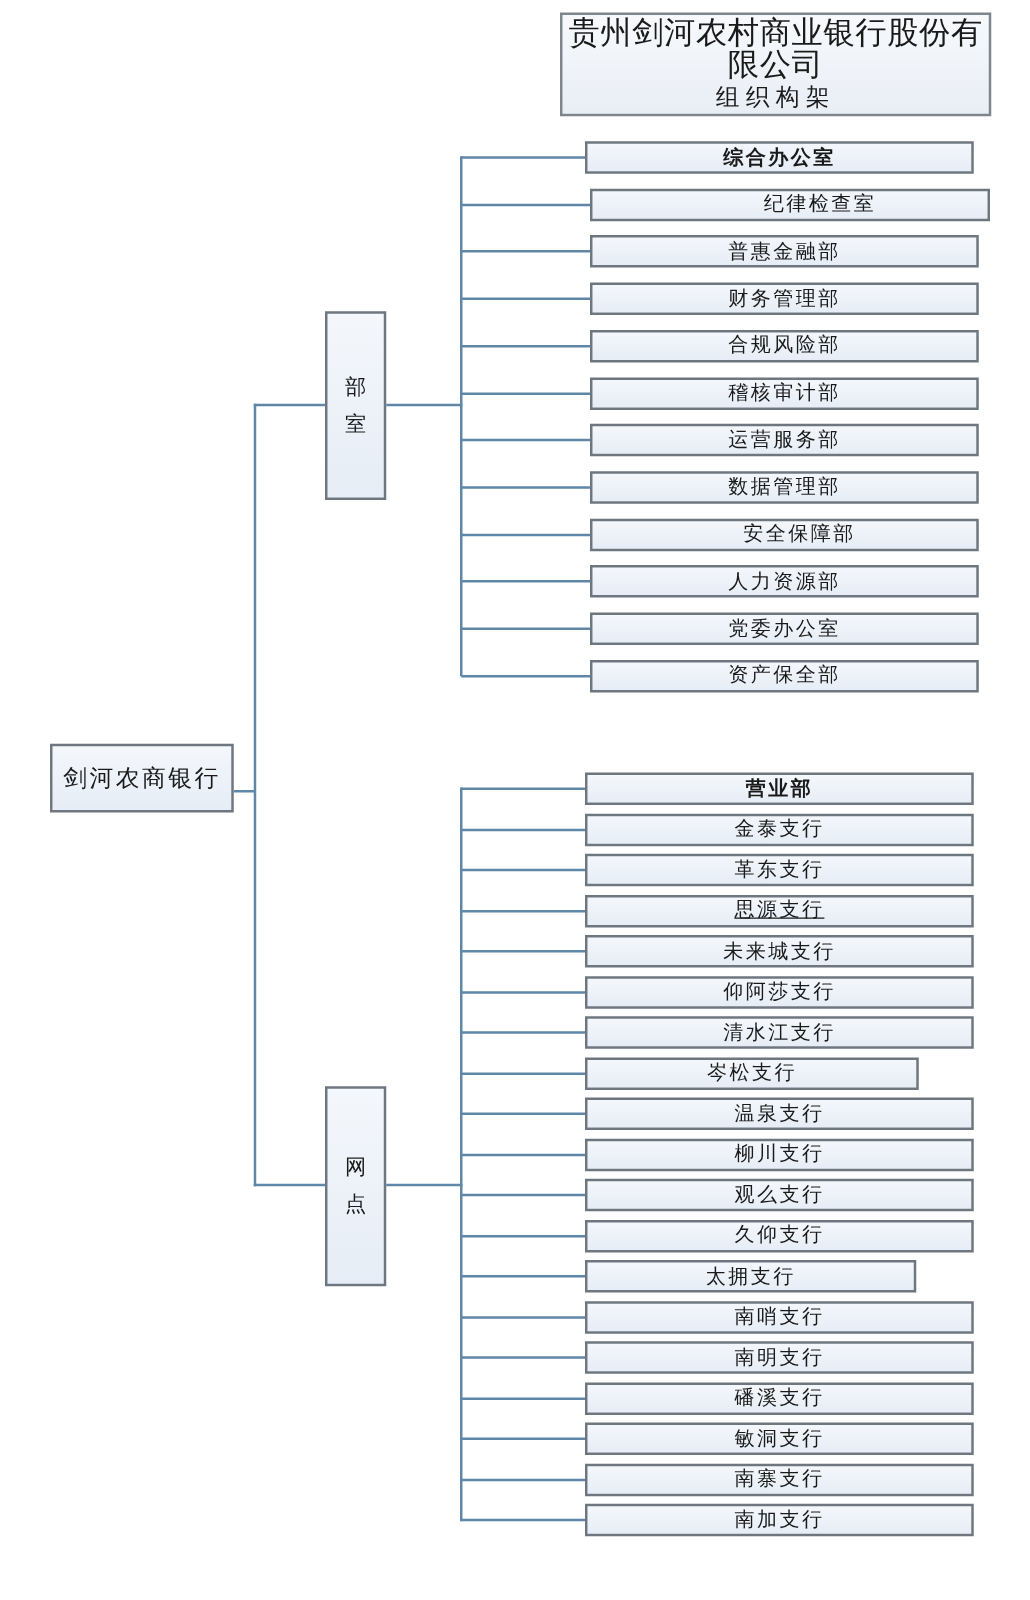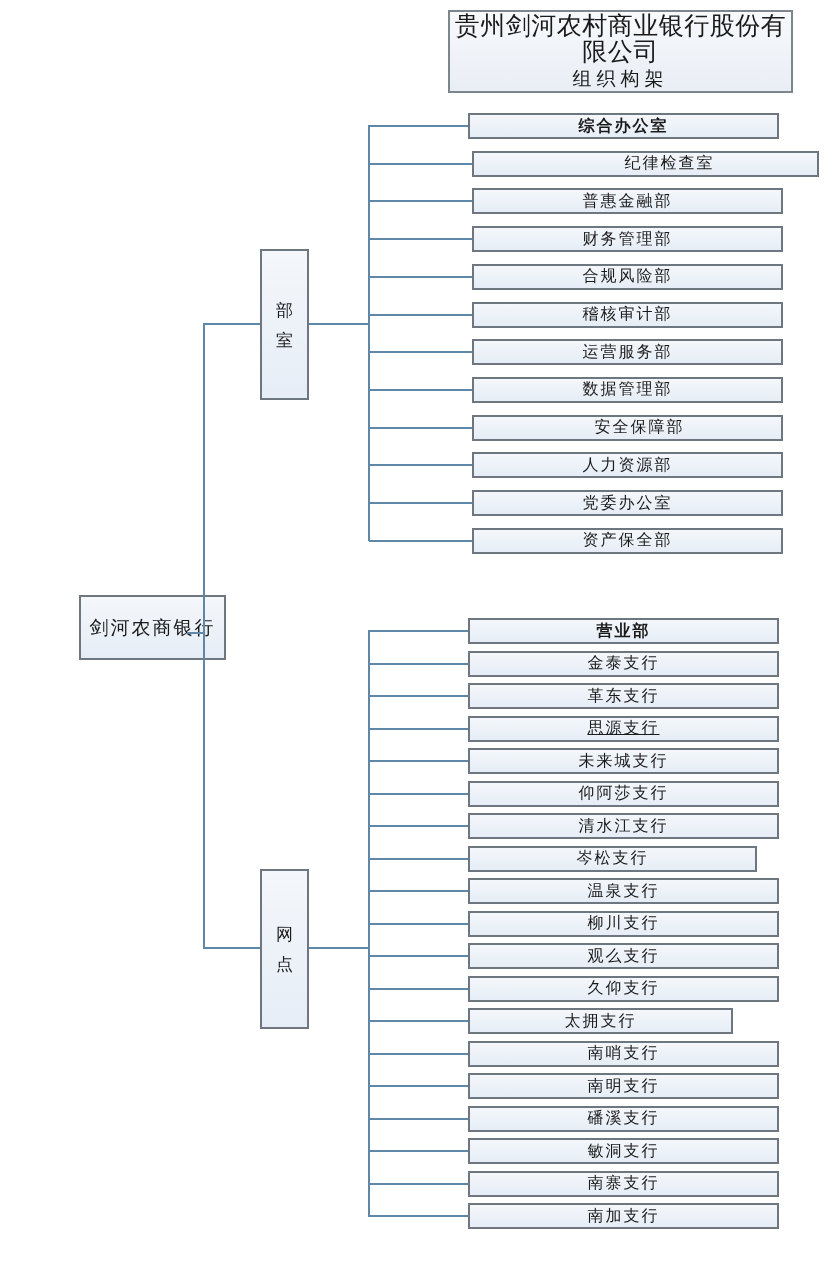--- a/index.html
+++ b/index.html
@@ -5,21 +5,21 @@
   html, body { margin:0; padding:0; background:#ffffff; }
   body { width:824px; height:1280px; position:relative; overflow:hidden;
          font-family:"DejaVu Sans", "Liberation Sans", sans-serif; color:#1a1a1a; }
   .box { position:absolute; box-sizing:border-box; border:2px solid #6e7780;
          background:linear-gradient(#f4f7fb, #e6edf6); display:flex; align-items:center;
          justify-content:center; text-align:center; }
   .title-box { left:448px; top:10px; width:345px; height:83px; flex-direction:column;
                border-color:#7d858d; background:linear-gradient(#f7f9fc,#e9eef5); }
   .title-box .l1 { font-size:25px; letter-spacing:0.5px; line-height:26px; }
   .title-box .l2 { font-size:19px; letter-spacing:5px; line-height:26px; }
-  .root-box { left:40px; top:595px; width:147px; height:65px; font-size:19px; letter-spacing:2px;margin-left:39px; }
+  .root-box { left:40px; top:595px; width:147px; height:55px; font-size:19px; letter-spacing:2px; }
   .v-box { width:49px; font-size:17px; flex-direction:column; line-height:30px; }
   .leaf { height:26px; font-size:16px; letter-spacing:2px; }
   .line { position:absolute; background:#5f87a8; }
   .hline { height:2px; }
   .vline { width:2px; }
 </style>
 </head>
 <body>
 
 <div class="box title-box">
@@ -37,21 +37,21 @@
 <div class="box v-box" style="left:260px; top:249px; height:151px;">
   <span>部</span>
   <span>室</span>
 </div>
 <div class="line hline" style="left:309px; top:323px; width:61px;"></div>
 <div class="line vline" style="left:368px; top:125px; height:416px;"></div>
 <div id="dept-list">
     <div class="line hline" style="left: 369px; top: 125px; width: 99px;"></div>
     <div class="box leaf" style="left: 468px; top: 113px; width: 311px; font-weight: bold;">综合办公室</div>
     <div class="line hline" style="left: 369px; top: 162.7px; width: 103px;"></div>
-    <div class="box leaf" style="left: 472px; top: 150.7px; width: 347px; padding-left: 48px;">纪律检查室</div>
+    <div class="box leaf" style="left: 472px; top: 150.7px; width: 320px; padding-left: 48px;">纪律检查室</div>
     <div class="line hline" style="left: 369px; top: 200.4px; width: 103px;"></div>
     <div class="box leaf" style="left: 472px; top: 188.4px; width: 311px;">普惠金融部</div>
     <div class="line hline" style="left: 369px; top: 238.1px; width: 103px;"></div>
     <div class="box leaf" style="left: 472px; top: 226.1px; width: 311px;">财务管理部</div>
     <div class="line hline" style="left: 369px; top: 275.8px; width: 103px;"></div>
     <div class="box leaf" style="left: 472px; top: 263.8px; width: 311px;">合规风险部</div>
     <div class="line hline" style="left: 369px; top: 313.5px; width: 103px;"></div>
     <div class="box leaf" style="left: 472px; top: 301.5px; width: 311px;">稽核审计部</div>
     <div class="line hline" style="left: 369px; top: 351.2px; width: 103px;"></div>
     <div class="box leaf" style="left: 472px; top: 339.2px; width: 311px;">运营服务部</div>
@@ -82,21 +82,21 @@
     <div class="box leaf" style="left: 468px; top: 683px; width: 311px;">革东支行</div>
     <div class="line hline" style="left: 369px; top: 727.5px; width: 99px;"></div>
     <div class="box leaf" style="left: 468px; top: 715.5px; width: 311px; text-decoration: underline;">思源支行</div>
     <div class="line hline" style="left: 369px; top: 760px; width: 99px;"></div>
     <div class="box leaf" style="left: 468px; top: 748px; width: 311px;">未来城支行</div>
     <div class="line hline" style="left: 369px; top: 792.5px; width: 99px;"></div>
     <div class="box leaf" style="left: 468px; top: 780.5px; width: 311px;">仰阿莎支行</div>
     <div class="line hline" style="left: 369px; top: 825px; width: 99px;"></div>
     <div class="box leaf" style="left: 468px; top: 813px; width: 311px;">清水江支行</div>
     <div class="line hline" style="left: 369px; top: 857.5px; width: 99px;"></div>
-    <div class="box leaf" style="left: 468px; top: 845.5px; width: 289px;">岑松支行</div>
+    <div class="box leaf" style="left: 468px; top: 845.5px; width: 267px;">岑松支行</div>
     <div class="line hline" style="left: 369px; top: 890px; width: 99px;"></div>
     <div class="box leaf" style="left: 468px; top: 878px; width: 311px;">温泉支行</div>
     <div class="line hline" style="left: 369px; top: 922.5px; width: 99px;"></div>
     <div class="box leaf" style="left: 468px; top: 910.5px; width: 311px;">柳川支行</div>
     <div class="line hline" style="left: 369px; top: 955px; width: 99px;"></div>
     <div class="box leaf" style="left: 468px; top: 943px; width: 311px;">观么支行</div>
     <div class="line hline" style="left: 369px; top: 987.5px; width: 99px;"></div>
     <div class="box leaf" style="left: 468px; top: 975.5px; width: 311px;">久仰支行</div>
     <div class="line hline" style="left: 369px; top: 1020px; width: 99px;"></div>
     <div class="box leaf" style="left: 468px; top: 1008px; width: 265px;">太拥支行</div>

